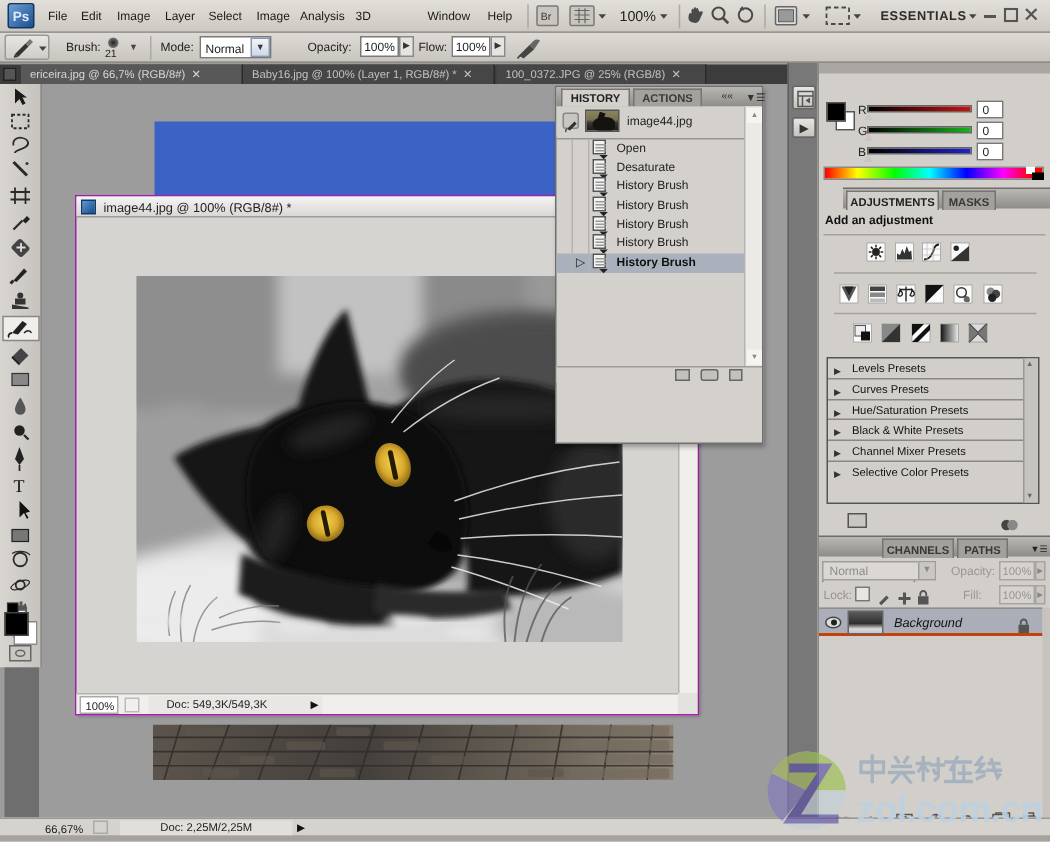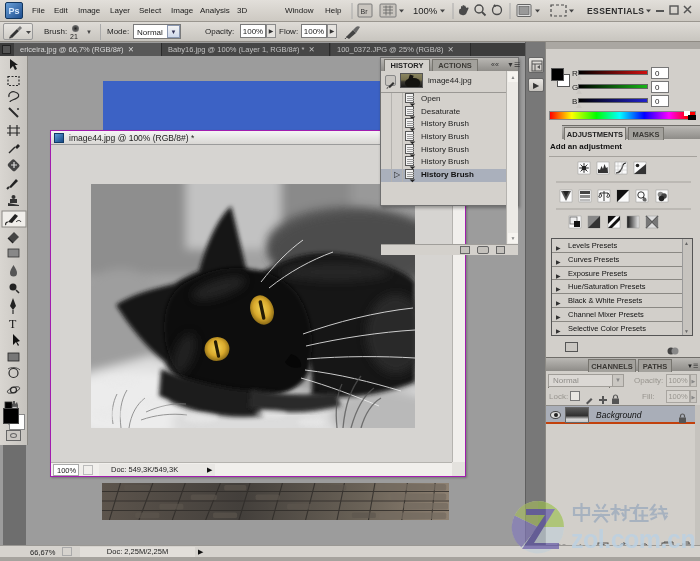--- a/index.html
+++ b/index.html
@@ -256,21 +256,21 @@
         <ellipse cx="30" cy="196" rx="18" ry="5"></ellipse>
         <ellipse cx="65" cy="218" rx="14" ry="4"></ellipse>
         <ellipse cx="20" cy="230" rx="16" ry="5"></ellipse>
         <ellipse cx="110" cy="234" rx="18" ry="5"></ellipse>
         <ellipse cx="180" cy="230" rx="16" ry="4"></ellipse>
         <ellipse cx="220" cy="238" rx="14" ry="4"></ellipse>
       </g>
     </svg>
   </div>
 
-  <div class="abs" style="left:380px;top:57px;width:139px;height:149px;background:#d4d1cc;border:1px solid #6f6f6f;box-shadow:1px 2px 3px rgba(0,0,0,0.3);">
+  <div class="abs" style="left:370px;top:57px;width:139px;height:239px;background:#d4d1cc;border:1px solid #6f6f6f;box-shadow:1px 2px 3px rgba(0,0,0,0.3);">
 
     <div class="abs" style="left:0;top:0;width:137px;height:13px;background:linear-gradient(#b9b7b3,#8f8d89);">
       <div class="abs" style="left:3px;top:1px;width:46px;height:12px;background:#d4d1cc;border:1px solid #77756f;border-bottom:none;font-size:7.5px;font-weight:bold;color:#222;text-align:center;line-height:12px;">HISTORY</div>
       <div class="abs" style="left:51px;top:1px;width:46px;height:12px;background:#a3a19c;border:1px solid #77756f;border-bottom:none;font-size:7.5px;font-weight:bold;color:#3c3a36;text-align:center;line-height:12px;">ACTIONS</div>
       <div class="abs" style="left:110px;top:3px;font-size:7px;color:#333;">««</div>
       <div class="abs" style="left:126px;top:3px;font-size:7px;color:#333;">▼☰</div>
     </div>
 
     <div class="abs" style="left:0;top:13px;width:137px;height:20px;background:#d4d1cc;">
       <div class="abs" style="left:4px;top:4px;width:11px;height:11px;border:1px solid #888;border-radius:2px;background:#c9c6c1;"><svg width="11" height="11" viewBox="0 0 11 11">
@@ -540,21 +540,20 @@
             <stop offset="1" stop-color="#eee"></stop>
           </linearGradient>
         </defs>
       <line x1="10" y1="22" x2="145" y2="22" stroke="#a5a29d" stroke-width="1"></line>
       <line x1="10" y1="49" x2="145" y2="49" stroke="#a5a29d" stroke-width="1"></line>
     </svg>
 
     <div class="abs" style="left:5px;top:196px;width:142px;height:98px;background:#d2cfca;border:1px solid #555;">
       <div style="height:13.8px;border-bottom:1px solid #8a8883;font-size:7.5px;color:#111;line-height:13px;padding-left:16px;position:relative;"><span style="position:absolute;left:4px;top:3px;font-size:6px;color:#333;">▶</span>Levels Presets</div>
       <div style="height:13.8px;border-bottom:1px solid #8a8883;font-size:7.5px;color:#111;line-height:13px;padding-left:16px;position:relative;"><span style="position:absolute;left:4px;top:3px;font-size:6px;color:#333;">▶</span>Curves Presets</div>
-      <div style="height:13.8px;border-bottom:1px solid #8a8883;font-size:7.5px;color:#111;line-height:13px;padding-left:16px;position:relative;"><span style="position:absolute;left:4px;top:3px;font-size:6px;color:#333;">▶</span>Exposure Presets</div>
       <div style="height:13.8px;border-bottom:1px solid #8a8883;font-size:7.5px;color:#111;line-height:13px;padding-left:16px;position:relative;"><span style="position:absolute;left:4px;top:3px;font-size:6px;color:#333;">▶</span>Hue/Saturation Presets</div>
       <div style="height:13.8px;border-bottom:1px solid #8a8883;font-size:7.5px;color:#111;line-height:13px;padding-left:16px;position:relative;"><span style="position:absolute;left:4px;top:3px;font-size:6px;color:#333;">▶</span>Black &amp; White Presets</div>
       <div style="height:13.8px;border-bottom:1px solid #8a8883;font-size:7.5px;color:#111;line-height:13px;padding-left:16px;position:relative;"><span style="position:absolute;left:4px;top:3px;font-size:6px;color:#333;">▶</span>Channel Mixer Presets</div>
       <div style="height:13.8px;font-size:7.5px;color:#111;line-height:13px;padding-left:16px;position:relative;"><span style="position:absolute;left:4px;top:3px;font-size:6px;color:#333;">▶</span>Selective Color Presets</div>
       <div class="abs" style="right:0;top:0;width:10px;height:96px;background:#c6c3be;border-left:1px solid #999;">
         <div class="abs" style="left:1px;top:1px;font-size:5px;color:#666;">▲</div>
         <div class="abs" style="left:1px;bottom:1px;font-size:5px;color:#666;">▼</div>
       </div>
     </div>
     <div class="abs" style="left:19px;top:300px;width:13px;height:10px;border:1px solid #555;background:#cac7c2;"></div>

